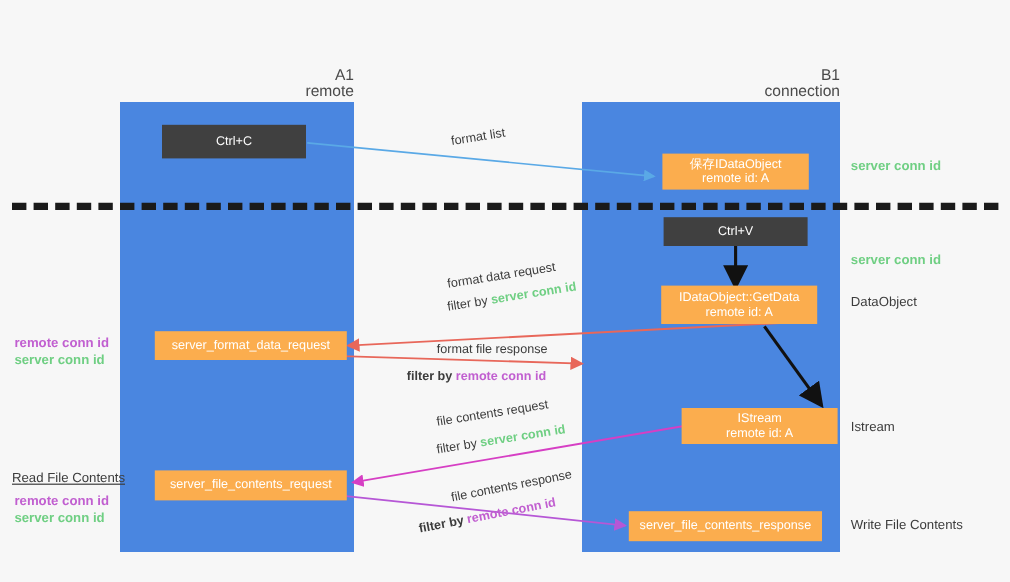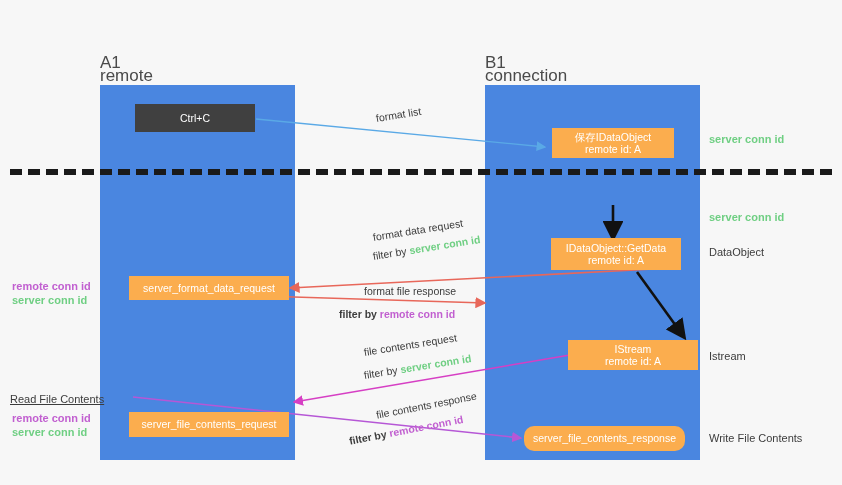--- a/index.html
+++ b/index.html
@@ -3,21 +3,21 @@
 <meta charset="utf-8">
 <style>
   html,body{margin:0;padding:0;}
   body{width:842px;height:485px;background:#f7f7f7;font-family:"Liberation Sans",sans-serif;overflow:hidden;position:relative;}
   #stage{position:absolute;left:0;top:0;width:842px;height:485px;}
   .abs{position:absolute;}
   #title{left:0;top:8px;width:842px;text-align:center;font-size:15.5px;color:#3c3c3c;line-height:20px;}
   .lane{background:#4a86e0;}
   #laneA{left:100px;top:85px;width:195px;height:375px;}
   #laneB{left:485px;top:85px;width:215px;height:375px;}
-  .lane-head{text-align:left;font-size:17px;color:#4a4a4a;line-height:13px;}
+  .lane-head{text-align:right;font-size:13px;color:#4a4a4a;line-height:13px;}
   #headA{left:100px;top:56px;width:195px;}
   #headB{left:485px;top:56px;width:215px;}
   #divider{left:10px;top:169px;width:822px;height:0;border-top:6px dashed #1a1a1a;}
   .box{box-sizing:border-box;display:flex;flex-direction:column;align-items:center;justify-content:center;
        color:#ffffff;font-size:10.5px;line-height:12.5px;text-align:center;}
   .green{background:#404040;}
   .orange{background:#fbad4e;}
   .note{font-size:11px;color:#3c3c3c;white-space:nowrap;}
   .tag-green{font-size:11px;font-weight:bold;color:#6fcf83;white-space:nowrap;}
   .tag-purple{font-size:11px;font-weight:bold;color:#c15fd0;white-space:nowrap;}
@@ -79,41 +79,44 @@
 
   <div class="abs box green" style="left:135px;top:104px;width:120px;height:28px;">
     <span>Ctrl+C</span>
   </div>
 
   <div class="abs box orange" style="left:552px;top:128px;width:122px;height:30px;">
     <span>保存IDataObject</span>
     <span>remote id: A</span>
   </div>
 
+  <div class="abs box green" style="left:553px;top:181px;width:120px;height:24px;">
+    <span>Ctrl+V</span>
+  </div>
 
   <div class="abs box orange" style="left:551px;top:238px;width:130px;height:32px;">
     <span>IDataObject::GetData</span>
     <span>remote id: A</span>
   </div>
 
   <div class="abs box orange" style="left:129px;top:276px;width:160px;height:24px;">
     <span>server_format_data_request</span>
   </div>
 
 
   <div class="abs box orange" style="left:568px;top:340px;width:130px;height:30px;">
     <span>IStream</span>
     <span>remote id: A</span>
   </div>
 
-  <div class="abs box orange" style="left:129px;top:392px;width:160px;height:25px;margin-top:20px;">
+  <div class="abs box orange" style="left:129px;top:392px;width:160px;height:25px;">
     <span>server_file_contents_request</span>
   </div>
 
-  <div class="abs box orange" style="left:524px;top:426px;width:161px;height:25px;border-radius:10px;">
+  <div class="abs box orange" style="left:524px;top:426px;width:161px;height:25px;">
     <span>server_file_contents_response</span>
   </div>
 
   <div class="abs edge-label rot-up" style="left:375px;top:112px;">
     <span>format list</span>
   </div>
 
   <div class="abs" style="left:372px;top:231px;">
     <div class="edge-label rot-up" style="margin-bottom:4px;">
       <span>format data request</span>

